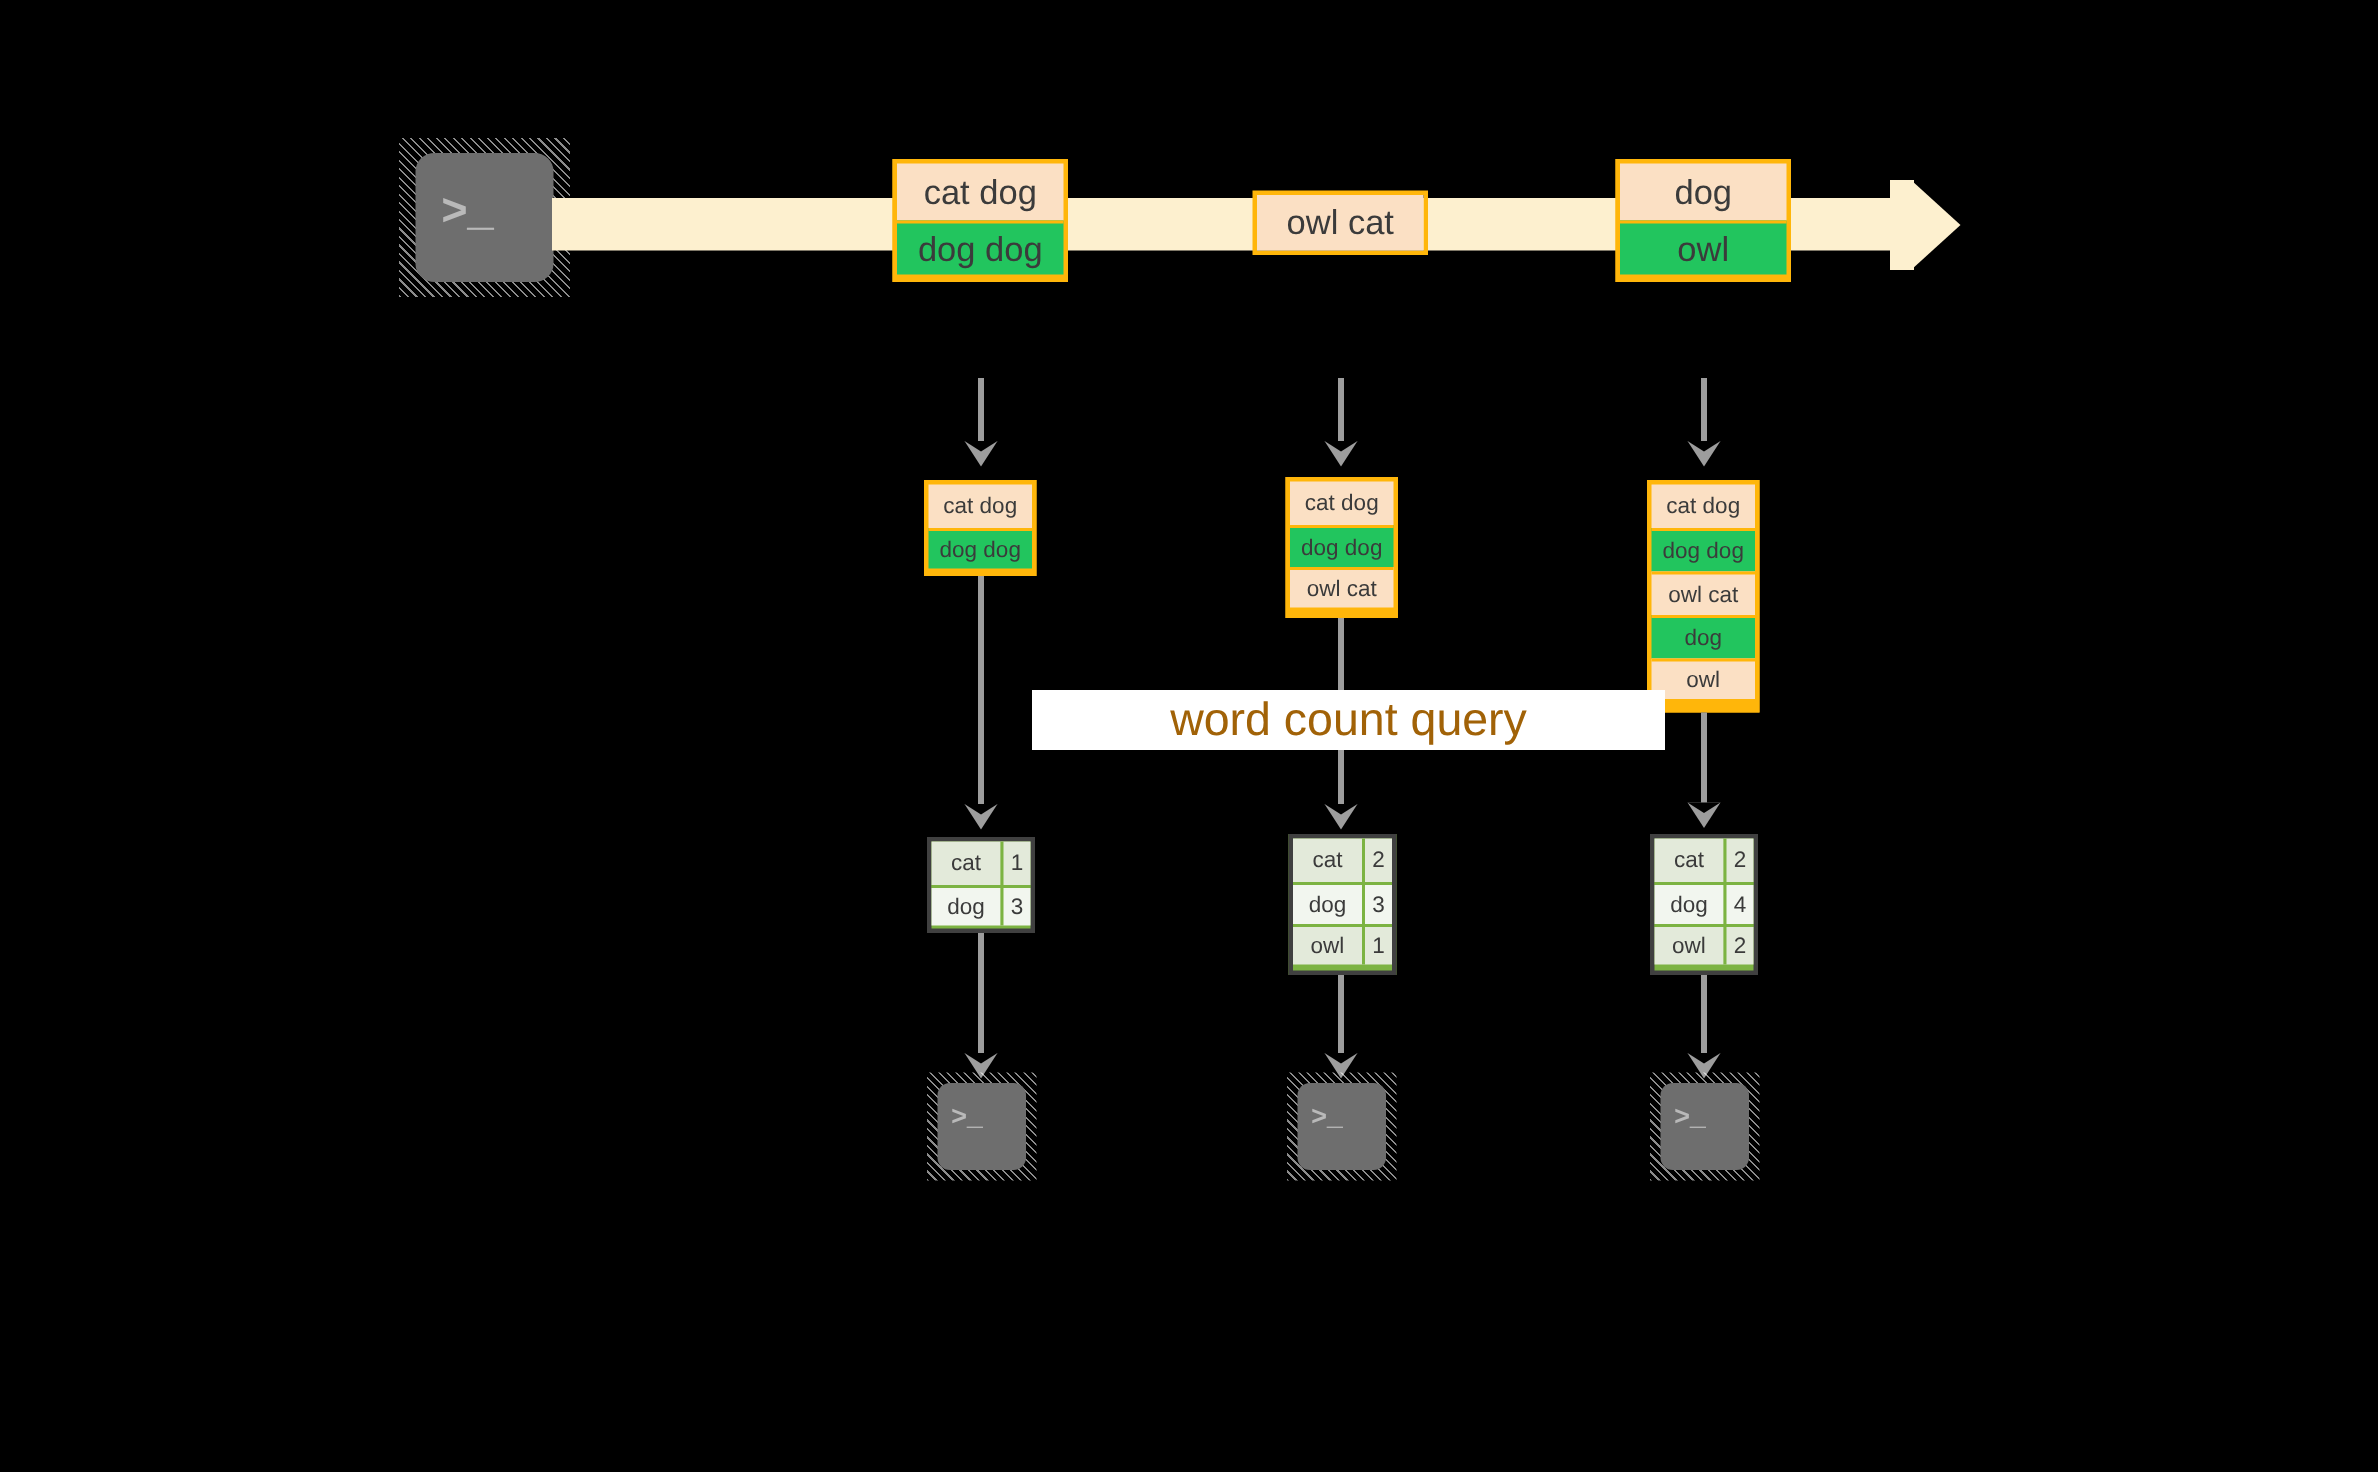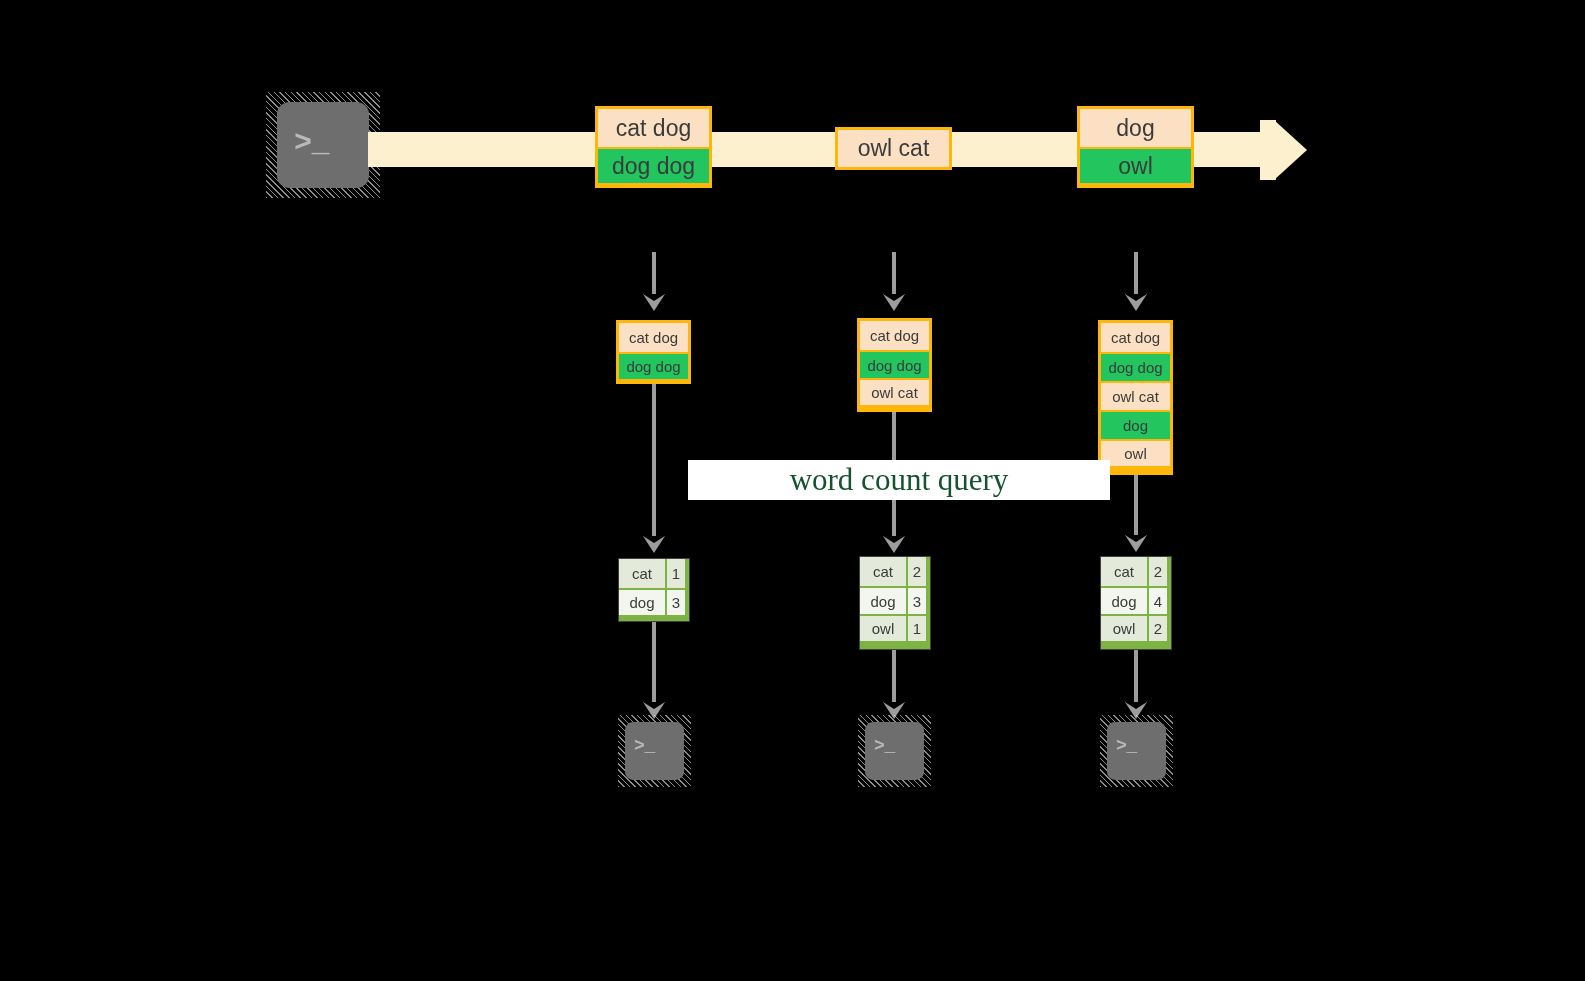--- a/index.html
+++ b/index.html
@@ -23,21 +23,21 @@
 
   
   .obox{position:absolute;box-sizing:border-box;border:3px solid #ffb60a;background:#ffb60a;}
   .obox .row{box-sizing:border-box;display:flex;align-items:center;justify-content:center;
      color:#3b3b3b;white-space:nowrap;}
   .obox .row.dark{background:#fbe0c4;}
   .obox .row.light{background:#22c55e;}
   .obox .row + .row{border-top:2px solid #ffb60a;}
 
   
-  .gbox{position:absolute;box-sizing:border-box;border:1px solid #404040;background:#7cb342;}
+  .gbox{position:absolute;box-sizing:border-box;border:3px solid #404040;background:#7cb342;}
   .gbox .grow{display:flex;box-sizing:border-box;}
   .gbox .grow + .grow{border-top:2px solid #7cb342;}
   .gbox .cell{box-sizing:border-box;display:flex;align-items:center;justify-content:center;
      color:#3b3b3b;white-space:nowrap;}
   .gbox .cell.k{background:#e3eada;}
   .gbox .grow.alt .cell.k{background:#f2f6ef;}
   .gbox .cell.v{background:#e3eada;border-left:2px solid #7cb342;}
   .gbox .grow.alt .cell.v{background:#f2f6ef;}
 
   
@@ -48,21 +48,21 @@
      background-size:4px 14px;background-repeat:repeat-y;}
   .ar .head{position:absolute;left:50%;transform:translateX(-50%);
      width:0;height:0;border-left:11px solid transparent;border-right:11px solid transparent;
      border-top:17px solid #9d9d9d;}
   .ar .notch{position:absolute;left:50%;transform:translateX(-50%);
      width:0;height:0;border-left:11px solid transparent;border-right:11px solid transparent;
      border-top:7px solid #000;}
 
   
   .banner{position:absolute;background:#ffffff;display:flex;align-items:center;
-     justify-content:center;color:#14532d;white-space:nowrap;font-family:Liberation Serif, serif;}
+     justify-content:center;color:#a16207;white-space:nowrap;}
 </style>
 </head>
 <body>
 
 <div id="stage">
 
   <div class="terminal" style="left:266px;top:92px;width:114px;height:106px;">
     <div class="hatch"></div>
     <div class="body" style="left:11px;top:10px;right:11px;bottom:10px;"></div>
     <div class="glyph" style="left:28px;top:36px;font-size:30px;">&gt;_</div>

